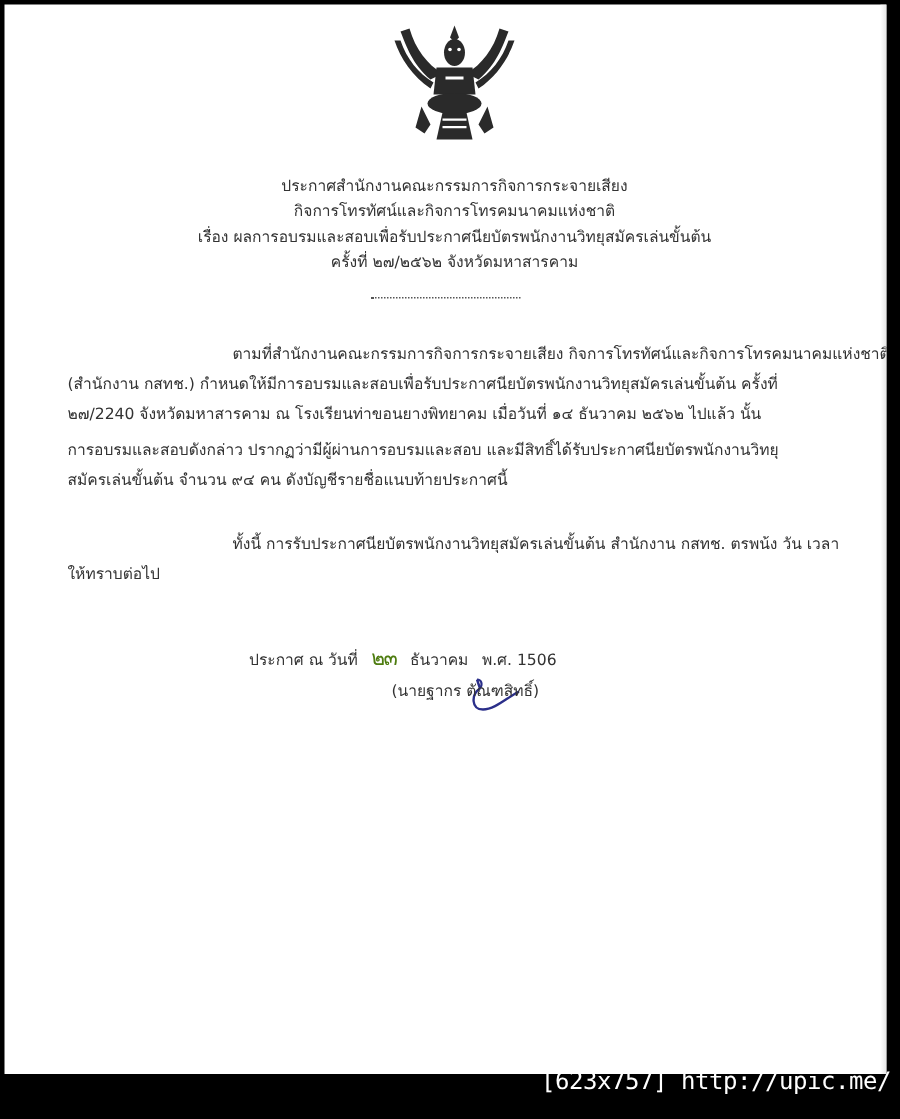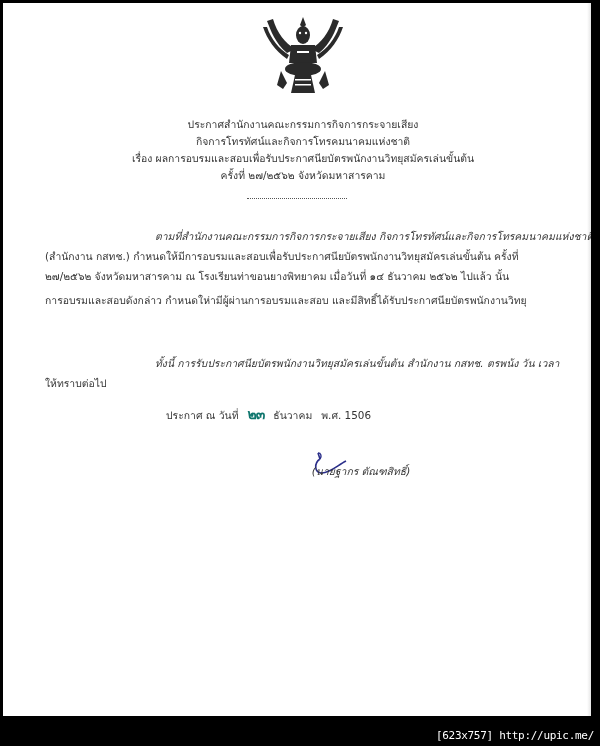--- a/index.html
+++ b/index.html
@@ -25,38 +25,38 @@
   .header div { white-space: nowrap; }
   .dots {
     position: absolute; left: 244px; top: 195px; width: 100px; height: 2px;
     border-top: 1px dotted #555;
   }
   .para {
     position: absolute; left: 42px; width: 520px; color: #333;
     font-size: 10.4px; line-height: 20px;
   }
   .para .line { white-space: nowrap; display: block; }
-  .para .indent { padding-left: 110px; font-style: italic; }
+  .para .indent { padding-left: 110px; }
   .p1 { top: 223px; }
   .p2 { top: 287px; }
   .p3 { top: 350px; }
   .dateline {
-    position: absolute; left: 163px; top: 400px; color: #333; font-size: 10.4px;
+    position: absolute; left: 163px; top: 424px; color: #333; font-size: 10.4px;
     white-space: nowrap; display: flex; align-items: baseline; gap: 9px;
   }
-  .dateline .hand { color: #0f766e; font-size: 14px; font-weight: bold; letter-spacing: -1px; }
+  .dateline .hand { color: #4d7c0f; font-size: 14px; font-weight: normal; letter-spacing: -1px; }
   .signature { position: absolute; left: 307px; top: 446px; width: 40px; height: 30px; }
   .signer {
-    position: absolute; left: 258px; top: 458px; width: 200px; text-align: center;
-    color: #333; font-size: 10.4px; line-height: 20px; font-style: italic;
+    position: absolute; left: 258px; top: 448px; width: 200px; text-align: left;
+    color: #333; font-size: 10.4px; line-height: 20px;
   }
   .signer div { white-space: nowrap; }
   .watermark {
-    position: absolute; right: 6px; bottom: 4px; color: #fff;
-    font-family: "DejaVu Sans Mono", monospace; font-size: 11px; letter-spacing: -0.3px;
+    position: absolute; right: 6px; bottom: 16px; color: #fff;
+    font-family: "DejaVu Sans Mono", monospace; font-size: 16px; letter-spacing: -0.3px;
   }
 </style>
 </head>
 <body>
 
 <div class="page">
   <div class="page-edge"></div>
 
   <svg class="emblem" viewBox="0 0 92 84">
     <g fill="#2a2a2a">
@@ -86,25 +86,26 @@
     <div>กิจการโทรทัศน์และกิจการโทรคมนาคมแห่งชาติ</div>
     <div>เรื่อง ผลการอบรมและสอบเพื่อรับประกาศนียบัตรพนักงานวิทยุสมัครเล่นขั้นต้น</div>
     <div>ครั้งที่ ๒๗/๒๕๖๒ จังหวัดมหาสารคาม</div>
   </div>
 
   <div class="dots"></div>
 
   <div class="para p1">
     <span class="line indent">ตามที่สำนักงานคณะกรรมการกิจการกระจายเสียง กิจการโทรทัศน์และกิจการโทรคมนาคมแห่งชาติ</span>
     <span class="line">(สำนักงาน กสทช.)  กำหนดให้มีการอบรมและสอบเพื่อรับประกาศนียบัตรพนักงานวิทยุสมัครเล่นขั้นต้น ครั้งที่</span>
-    <span class="line">๒๗/๒๕๖๒ จังหวัดมหาสารคาม ณ โรงเรียนท่าขอนยางพิทยาคม เมื่อวันที่ ๑๔ ธันวาคม ๒๕๖๒ ไปแล้ว นั้น</span>
+    <span class="line">๒๗/2240 จังหวัดมหาสารคาม ณ โรงเรียนท่าขอนยางพิทยาคม เมื่อวันที่ ๑๔ ธันวาคม ๒๕๖๒ ไปแล้ว นั้น</span>
   </div>
 
   <div class="para p2">
-    <span class="line">การอบรมและสอบดังกล่าว กำหนดให่ามีผู้ผ่านการอบรมและสอบ และมีสิทธิ์ได้รับประกาศนียบัตรพนักงานวิทยุ</span>
+    <span class="line">การอบรมและสอบดังกล่าว ปรากฏว่ามีผู้ผ่านการอบรมและสอบ และมีสิทธิ์ได้รับประกาศนียบัตรพนักงานวิทยุ</span>
+    <span class="line">สมัครเล่นขั้นต้น จำนวน ๙๔ คน ดังบัญชีรายชื่อแนบท้ายประกาศนี้</span>
   </div>
 
   <div class="para p3">
     <span class="line indent">ทั้งนี้ การรับประกาศนียบัตรพนักงานวิทยุสมัครเล่นขั้นต้น สำนักงาน กสทช. ตรพน้ง วัน เวลา</span>
     <span class="line">ให้ทราบต่อไป</span>
   </div>
 
   <div class="dateline">
     <span>ประกาศ  ณ  วันที่</span>
     <span class="hand">๒๓</span>

